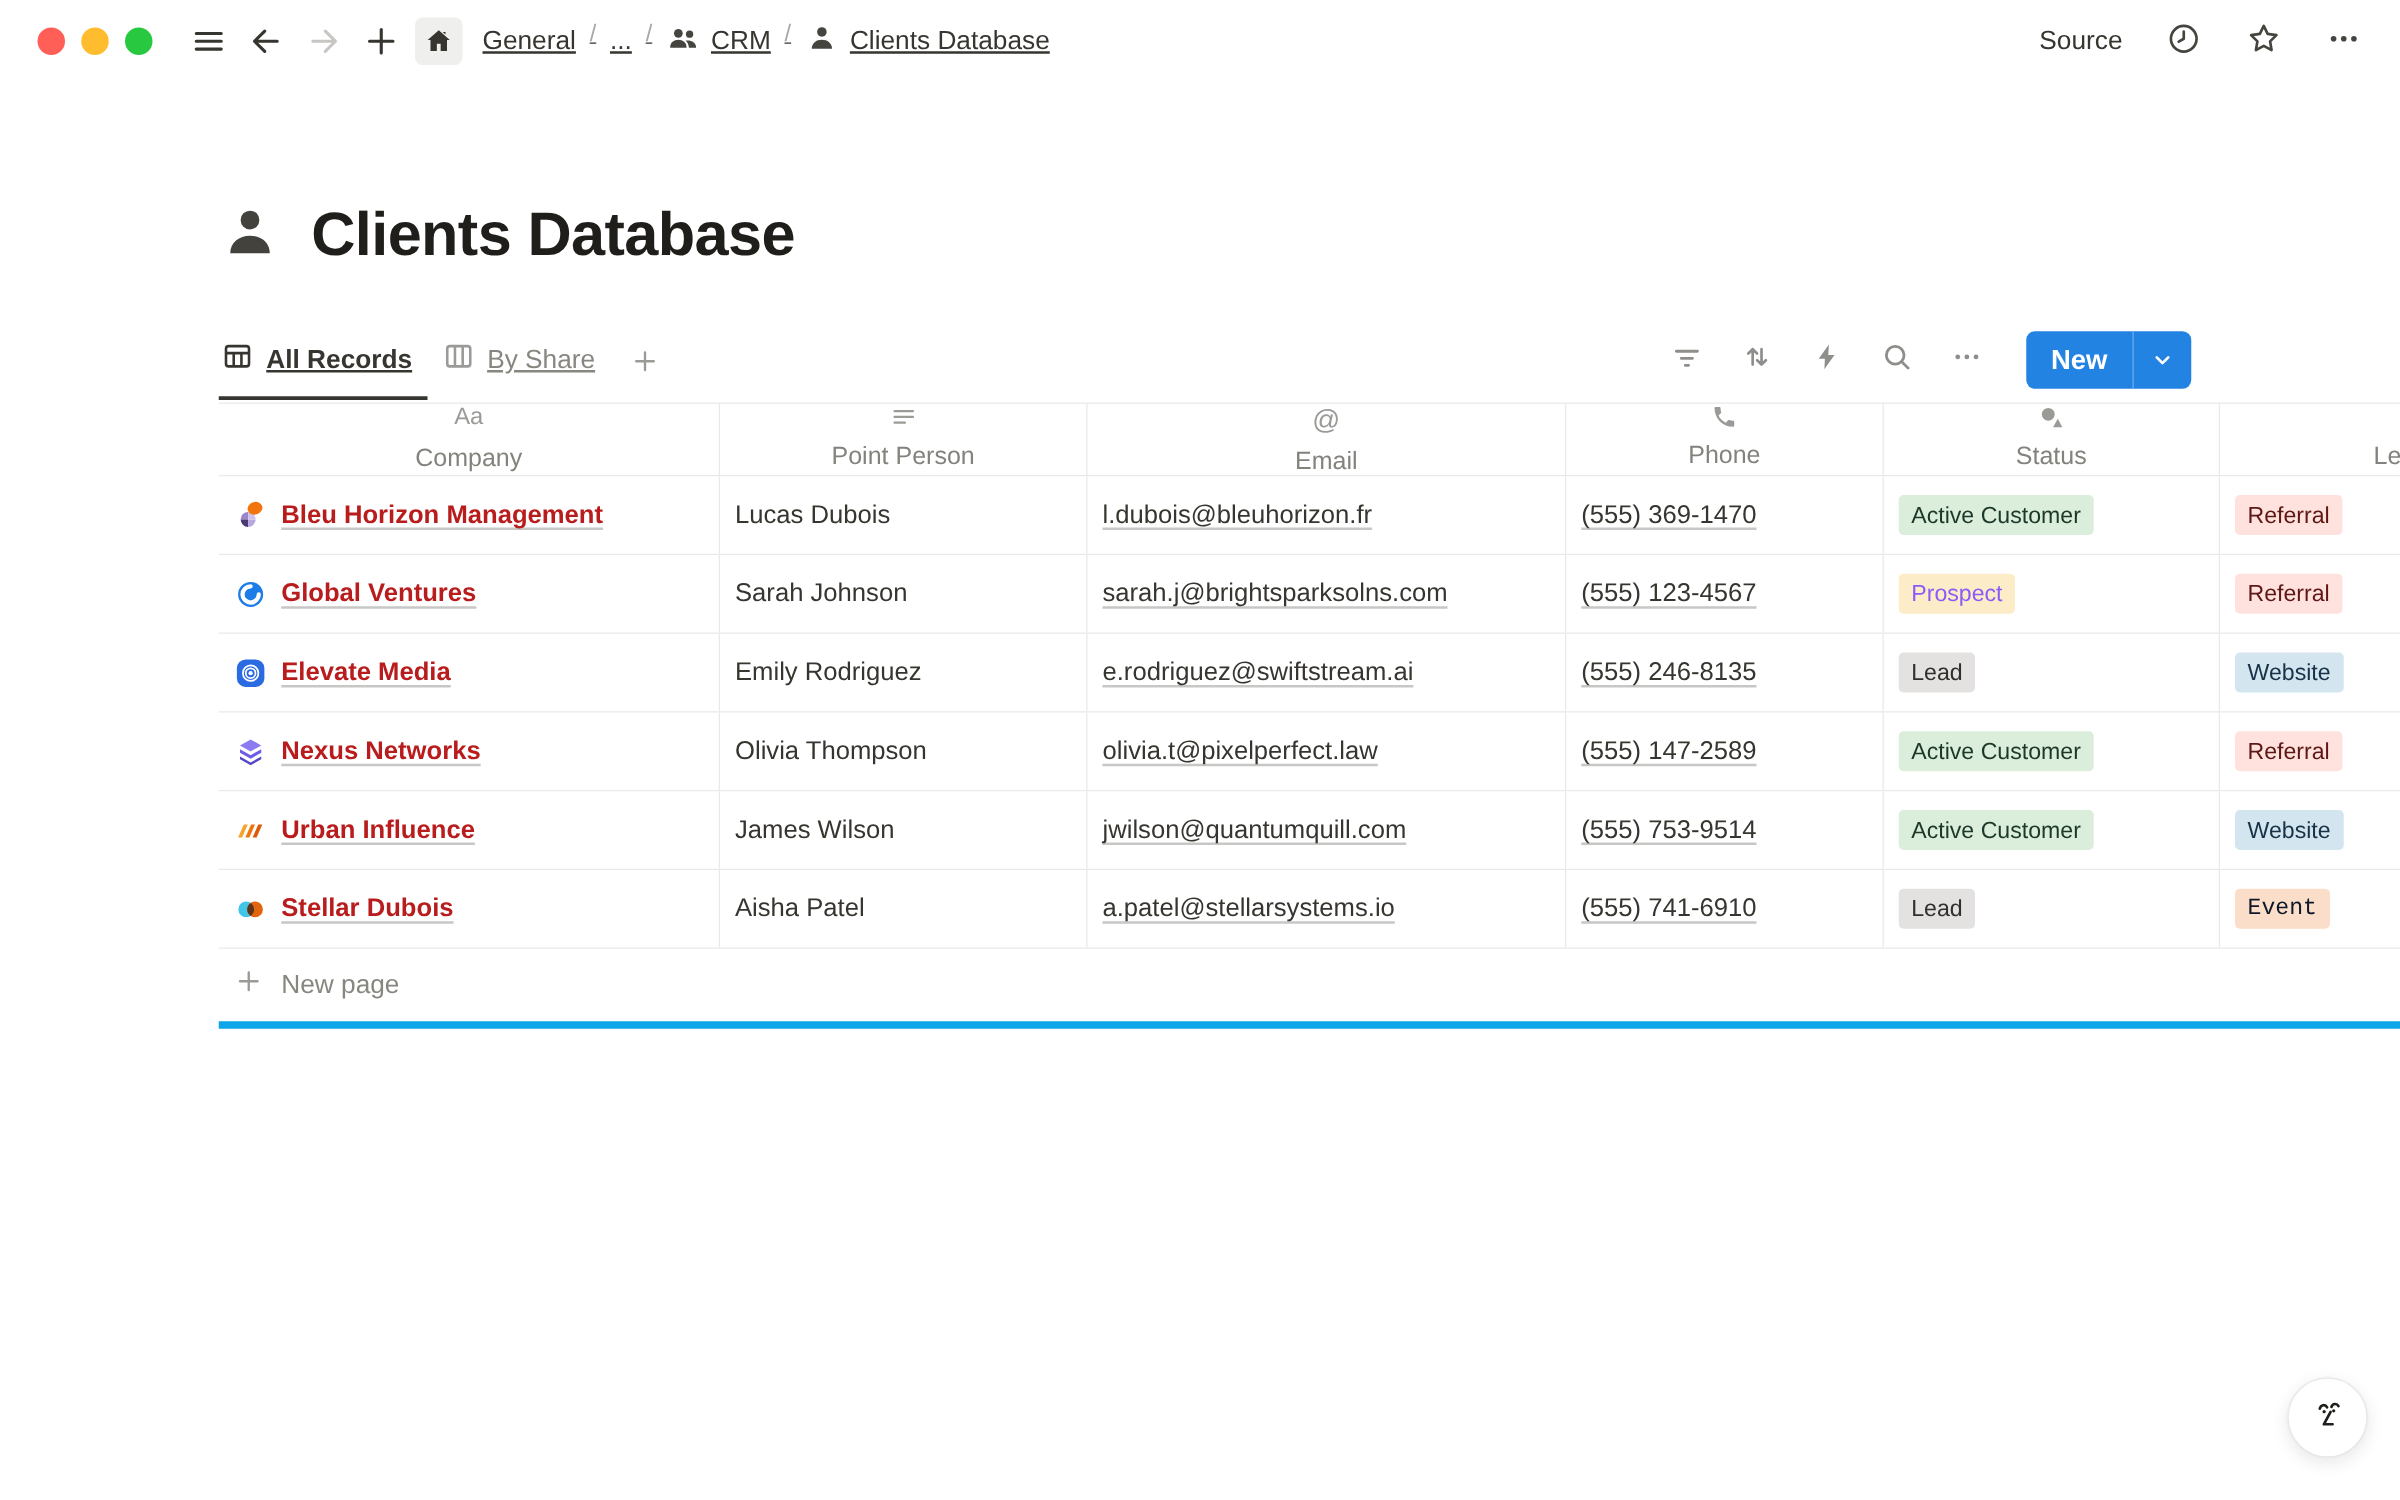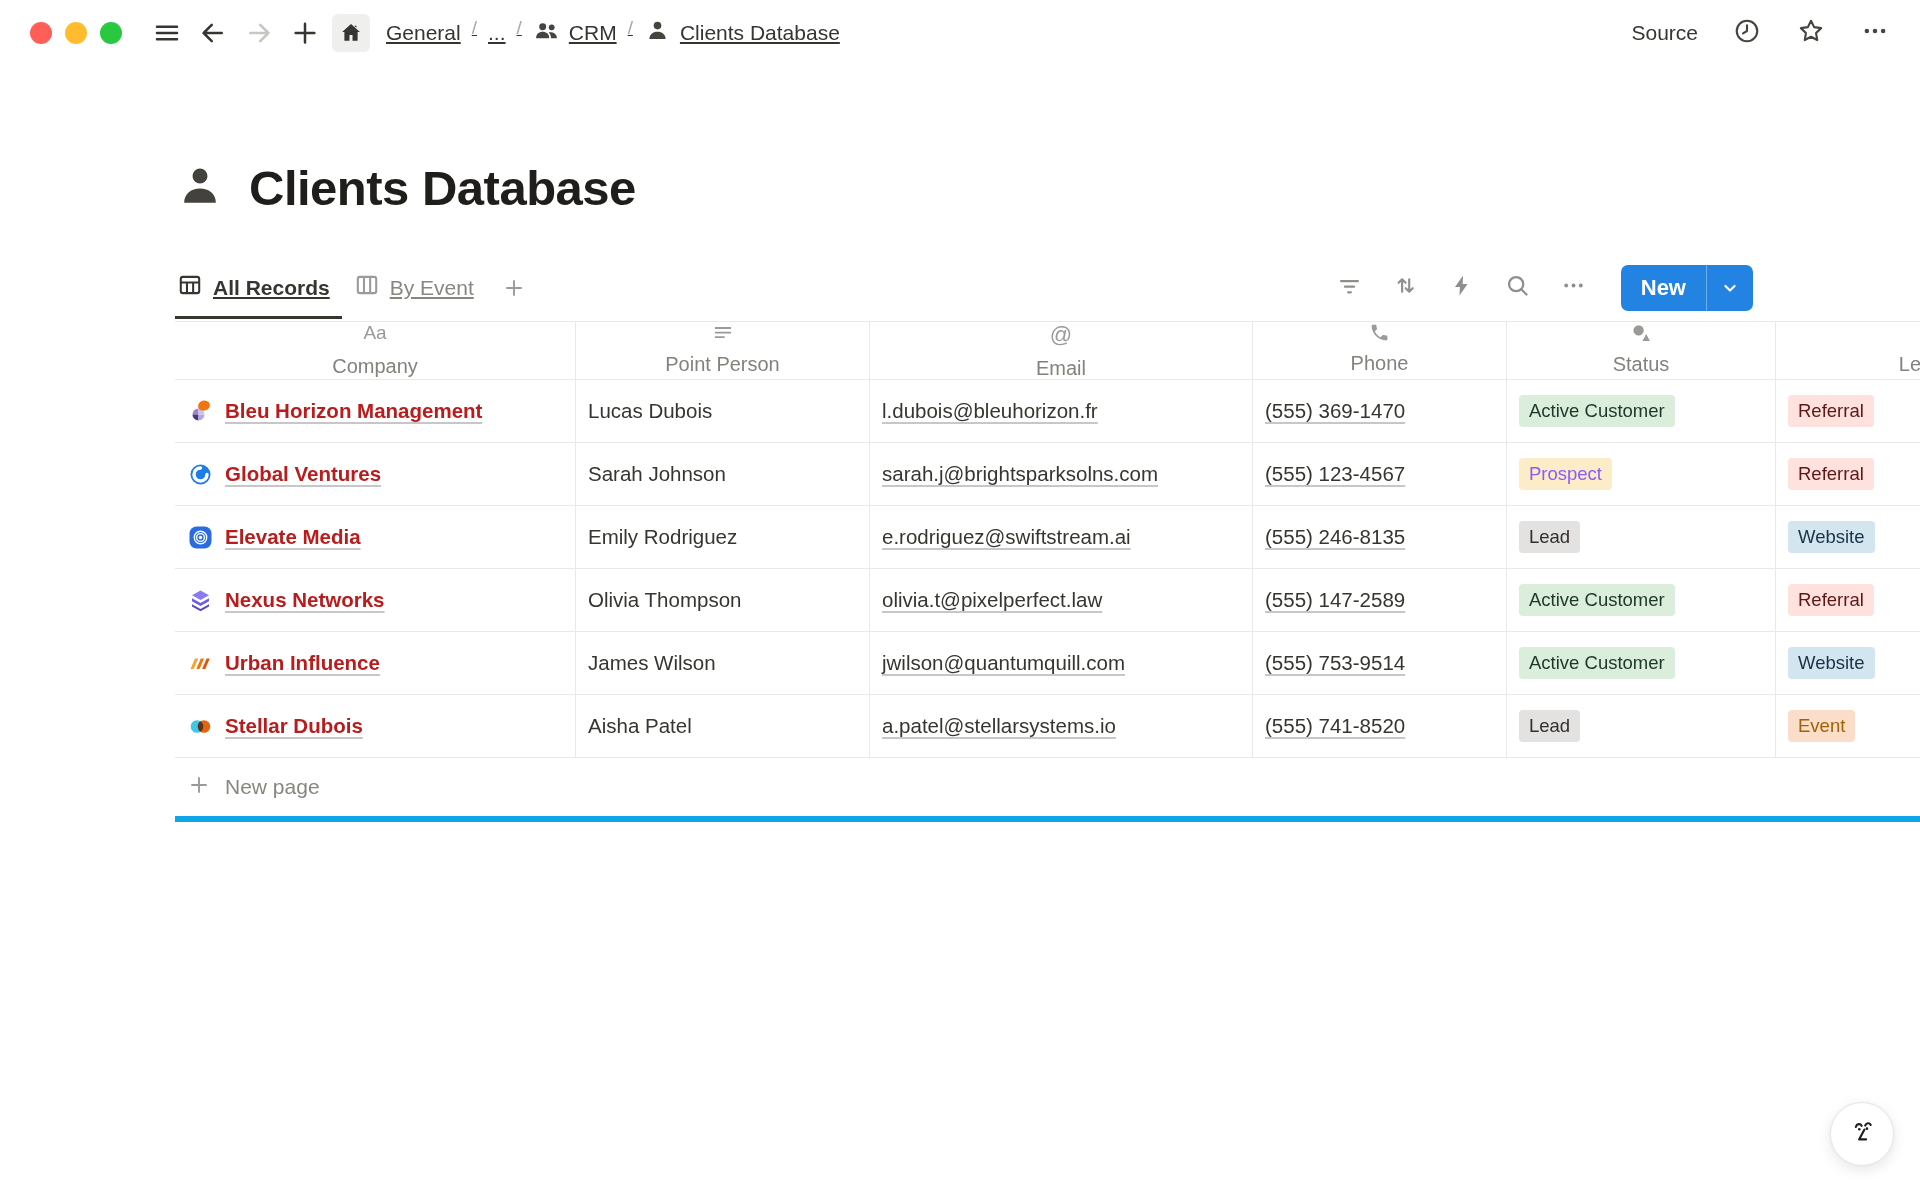--- a/index.html
+++ b/index.html
@@ -192,21 +192,21 @@
         </span>
         <span>All Records</span>
       </div>
       <div class="tab">
         <span>
           <svg width="26" height="26" viewBox="0 0 24 24" fill="none" stroke="#9B9A97" stroke-width="1.9">
               <rect x="3.5" y="4.5" width="17" height="15" rx="2"></rect>
               <path d="M9.2 4.5v15M14.9 4.5v15"></path>
             </svg>
         </span>
-        <span>By Event</span>
+        <span>By Share</span>
       </div>
       <div class="tab-add">
         <span>
           <svg width="24" height="24" viewBox="0 0 24 24" fill="none" stroke="#9B9A97" stroke-width="1.9" stroke-linecap="round">
               <path d="M12 5v14M5 12h14"></path>
             </svg>
         </span>
       </div>
     </div>
     <div class="toolbar" id="toolbar">
@@ -450,27 +450,27 @@
             </span>
       <span class="company-name link">Stellar Dubois</span>
     </div>
     <div class="cell c-person">
       <span>Aisha Patel</span>
     </div>
     <div class="cell c-email">
       <span class="link">a.patel@stellarsystems.io</span>
     </div>
     <div class="cell c-phone">
-      <span class="link">(555) 741-8520</span>
+      <span class="link">(555) 741-6910</span>
     </div>
     <div class="cell c-status">
       <span class="badge badge-status" style="background: rgb(227, 226, 224); color: rgb(50, 48, 44);">Lead</span>
     </div>
     <div class="cell c-lead">
-      <span class="badge badge-lead" style="background: rgb(250, 222, 201); color: #a16207;">Event</span>
+      <span class="badge badge-lead" style="background: rgb(250, 222, 201); color: #0f172a; font-family: Liberation Mono, monospace;">Event</span>
     </div>
   </div>
 </div>
 
     <div class="newpage-row">
       <span>
         <svg width="24" height="24" viewBox="0 0 24 24" fill="none" stroke="#9B9A97" stroke-width="1.9" stroke-linecap="round">
             <path d="M12 5v14M5 12h14"></path>
           </svg>
       </span>

